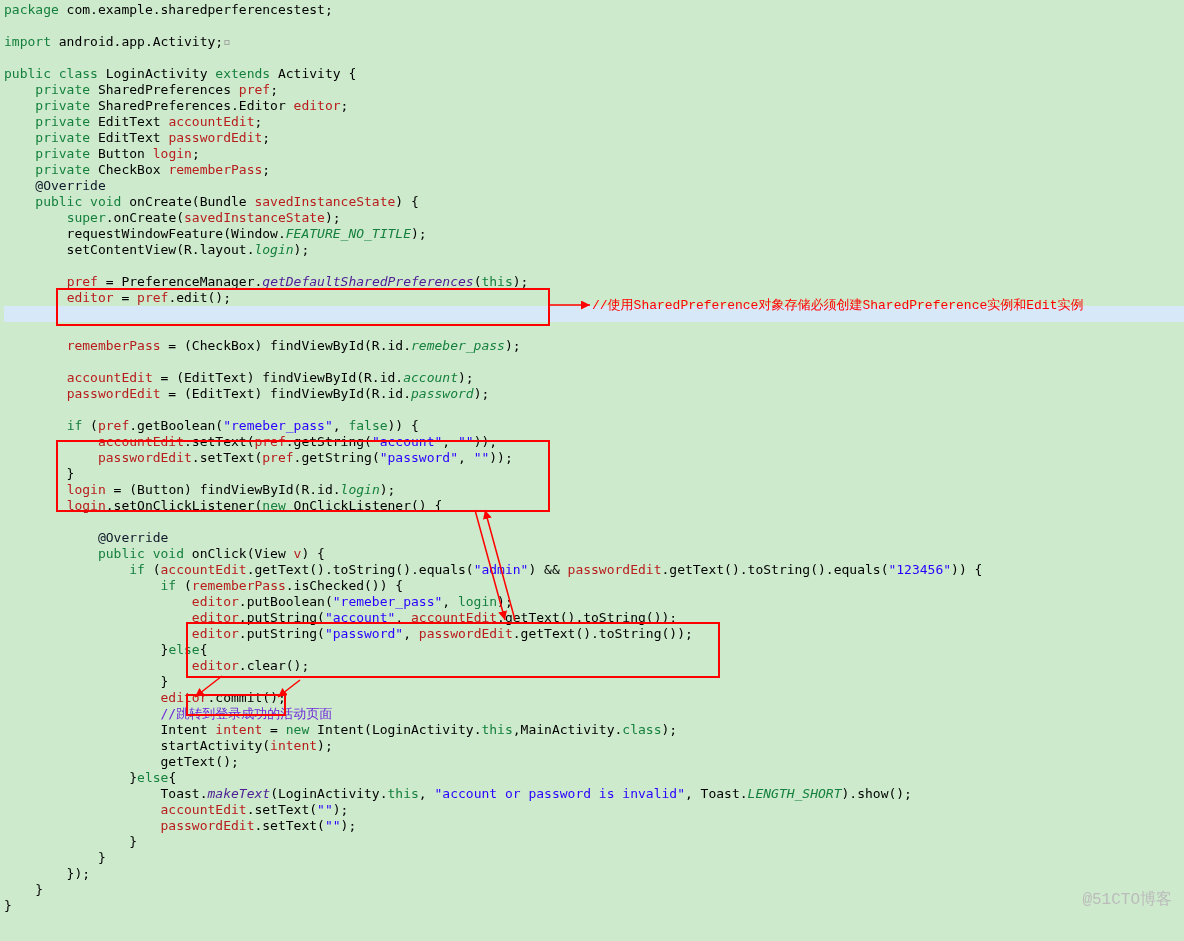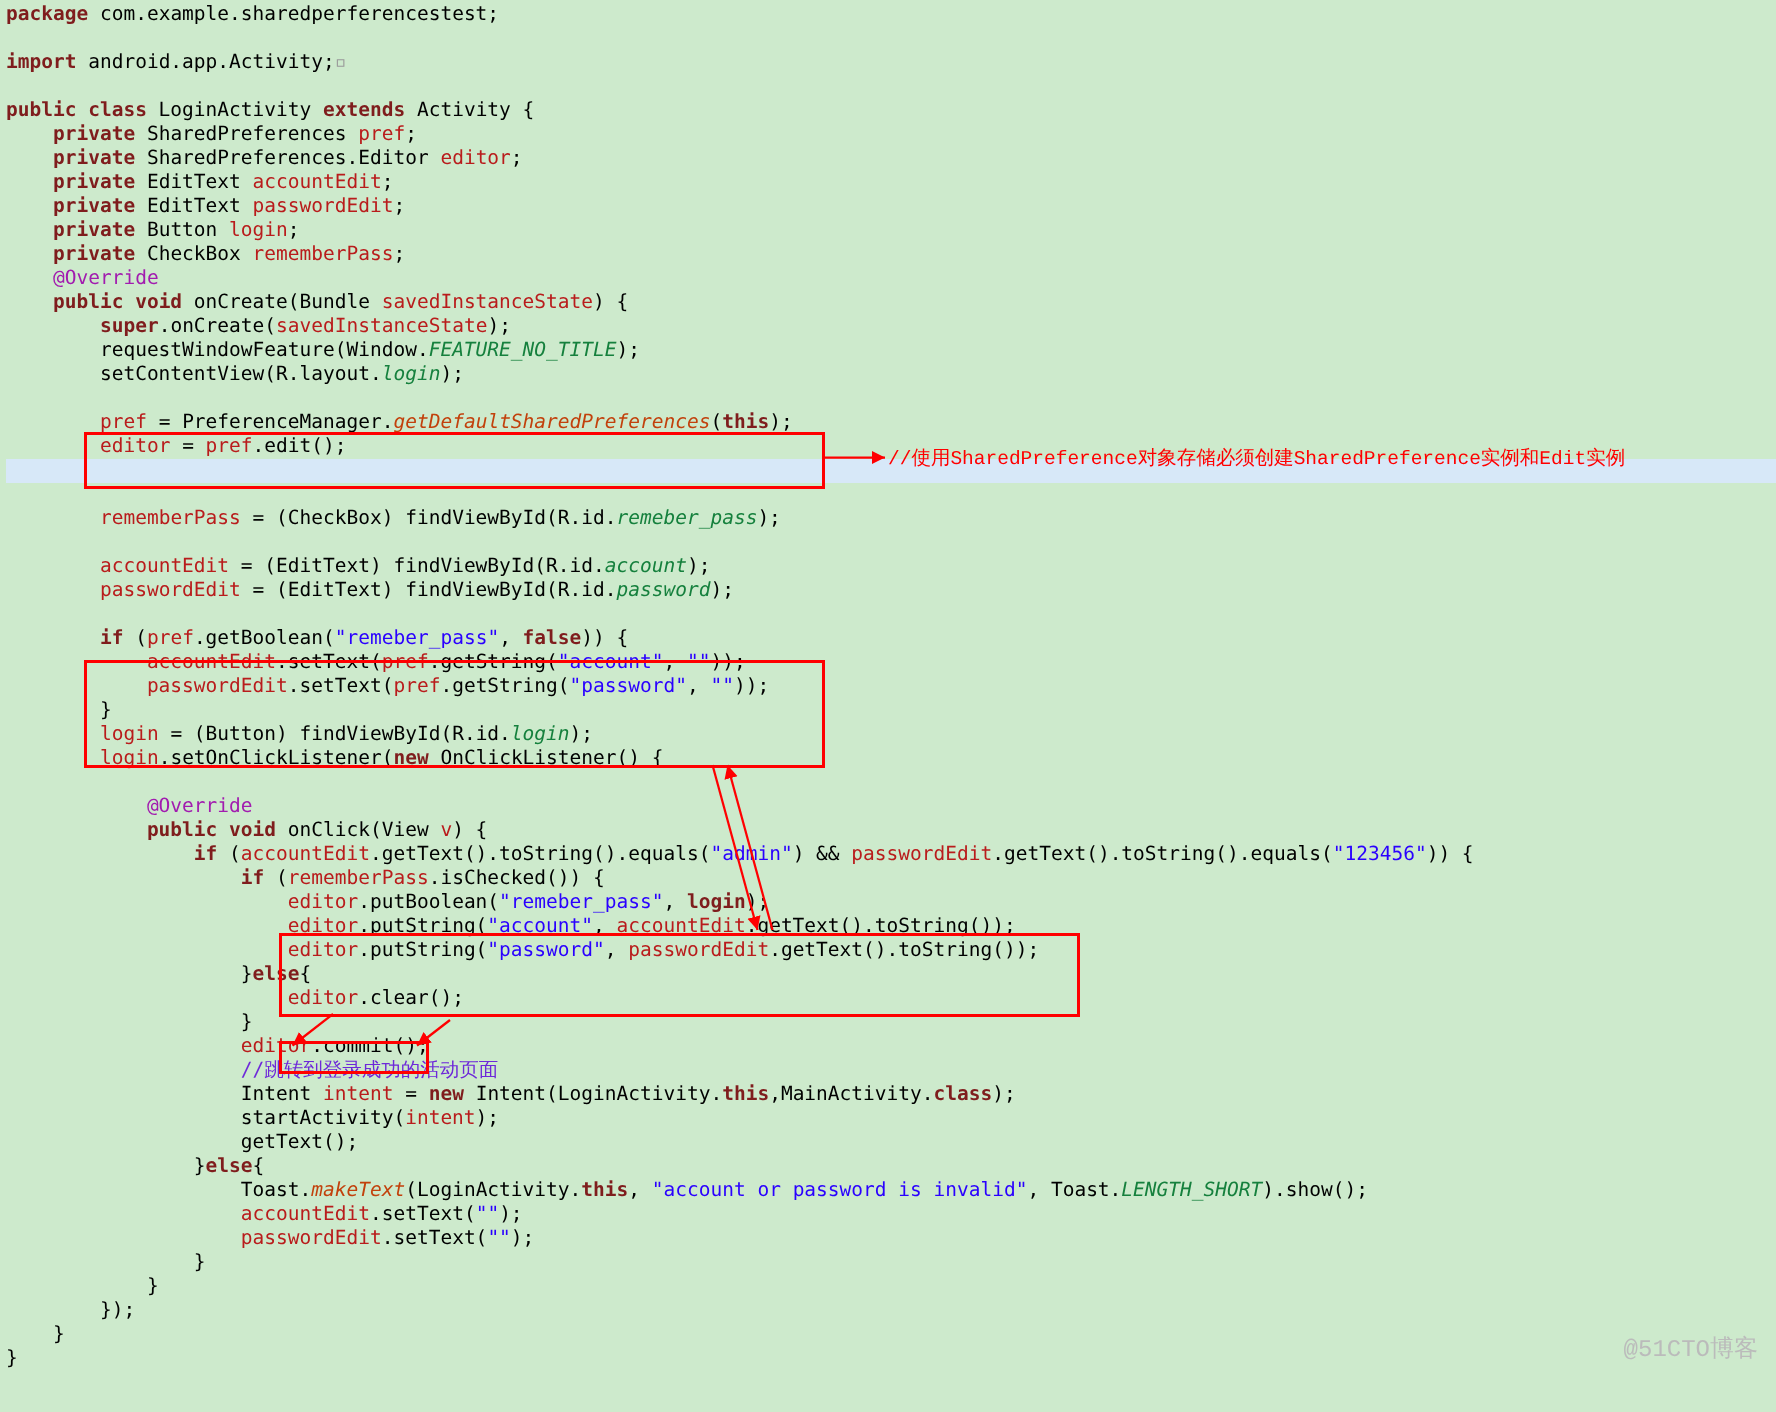--- a/index.html
+++ b/index.html
@@ -11,27 +11,27 @@
     line-height: 16px;
     color: #000;
     width: 1184px;
     position: relative;
   }
   pre {
     margin: 0;
     padding: 2px 0 2px 4px;
     white-space: pre;
   }
-  .kw  { color: #7f1d1d; font-weight: bold; }                         
+  .kw  { color: #15803d; font-weight: normal; }                         
   .fld { color: #b91c1c; }                      
   .str { color: #2a00ff; }                      
   .sfi { color: #15803d; font-style: italic; }  
-  .ann { color: #a21caf; }                      
+  .ann { color: #0f172a; }                      
   .cm  { color: #6d28d9; }                      
-  .itm { font-style: italic; color: #c2410c; }     
+  .itm { font-style: italic; color: #4c1d95; }     
   .hl  { background: #d7e8f8; display: block; }
   .redbox1 { position:absolute; border:2px solid #f00; left:56px; top:288px; width:490px; height:34px; pointer-events:none; }
   .redbox2 { position:absolute; border:2px solid #f00; left:56px; top:440px; width:490px; height:68px; pointer-events:none; }
   .redbox3 { position:absolute; border:2px solid #f00; left:186px; top:622px; width:530px; height:52px; pointer-events:none; }
   .redbox4 { position:absolute; border:2px solid #f00; left:186px; top:694px; width:96px; height:18px; pointer-events:none; }
   .redtext { position:absolute; color:#f00; font-size:13px; }
   .watermark { position:absolute; right:12px; bottom:8px; color:#bbb; font-size:16px; }
   svg.arrows { position:absolute; left:0; top:0; pointer-events:none; }
 </style>
 </head>

